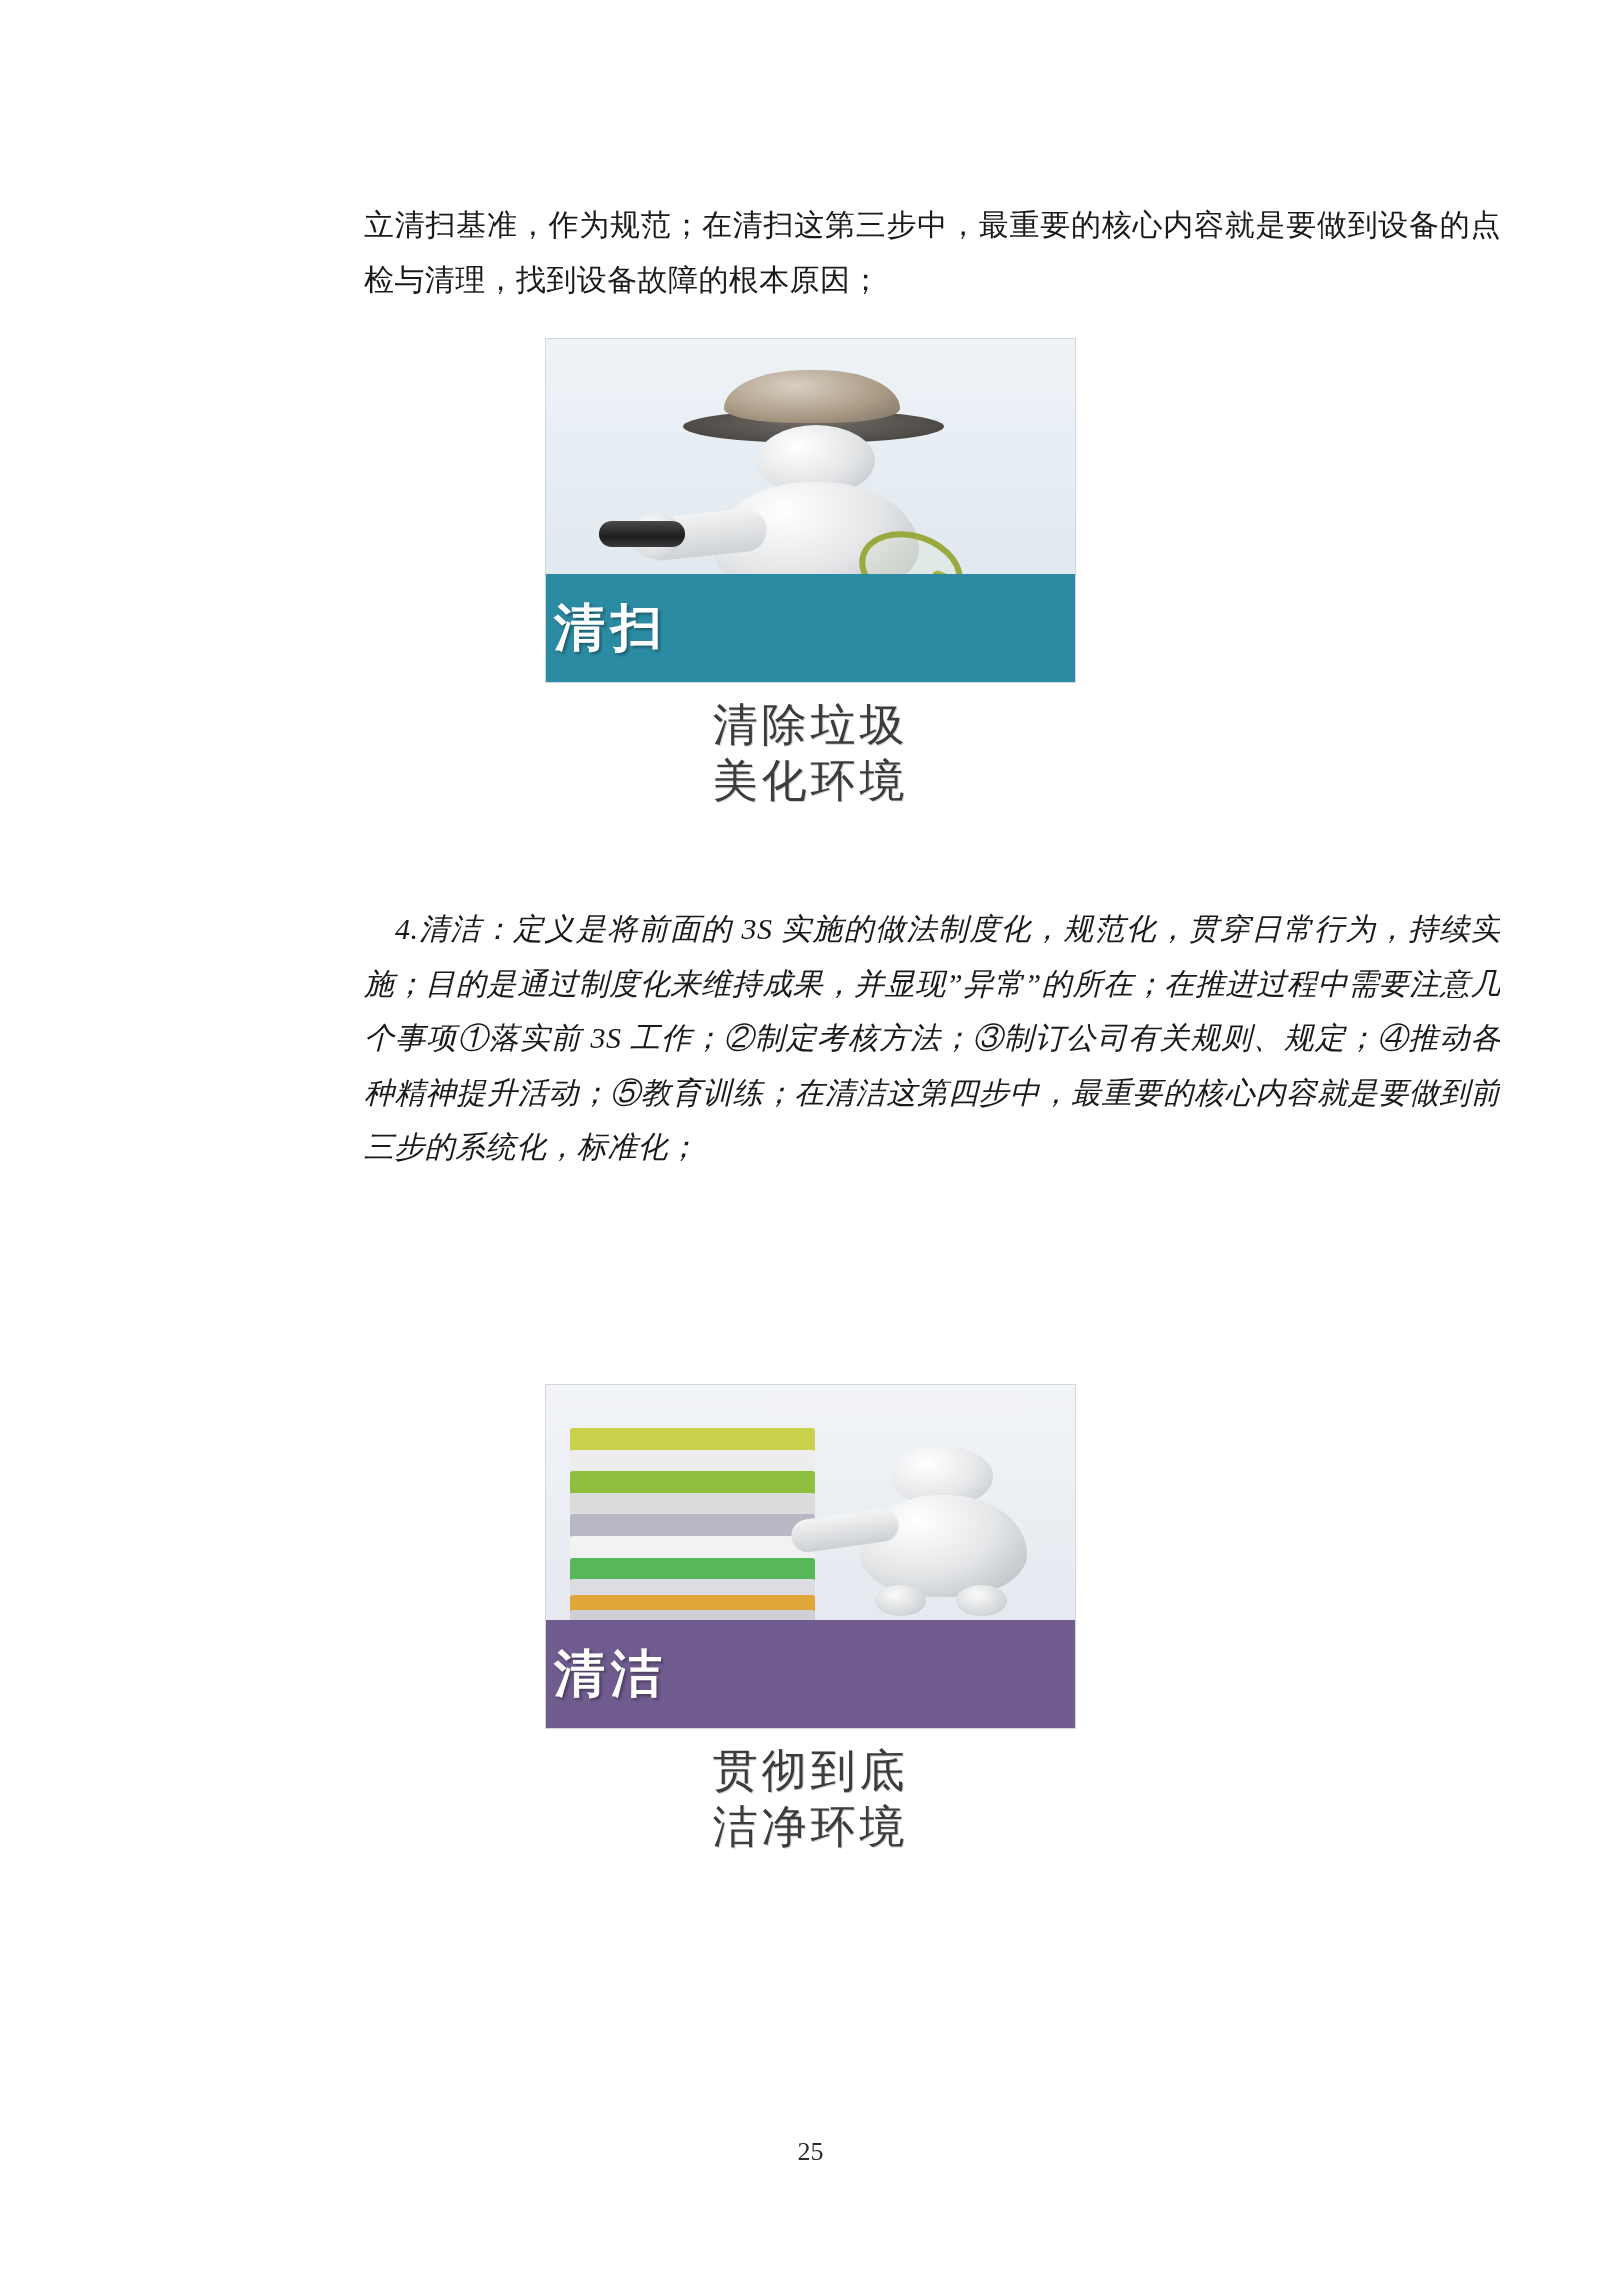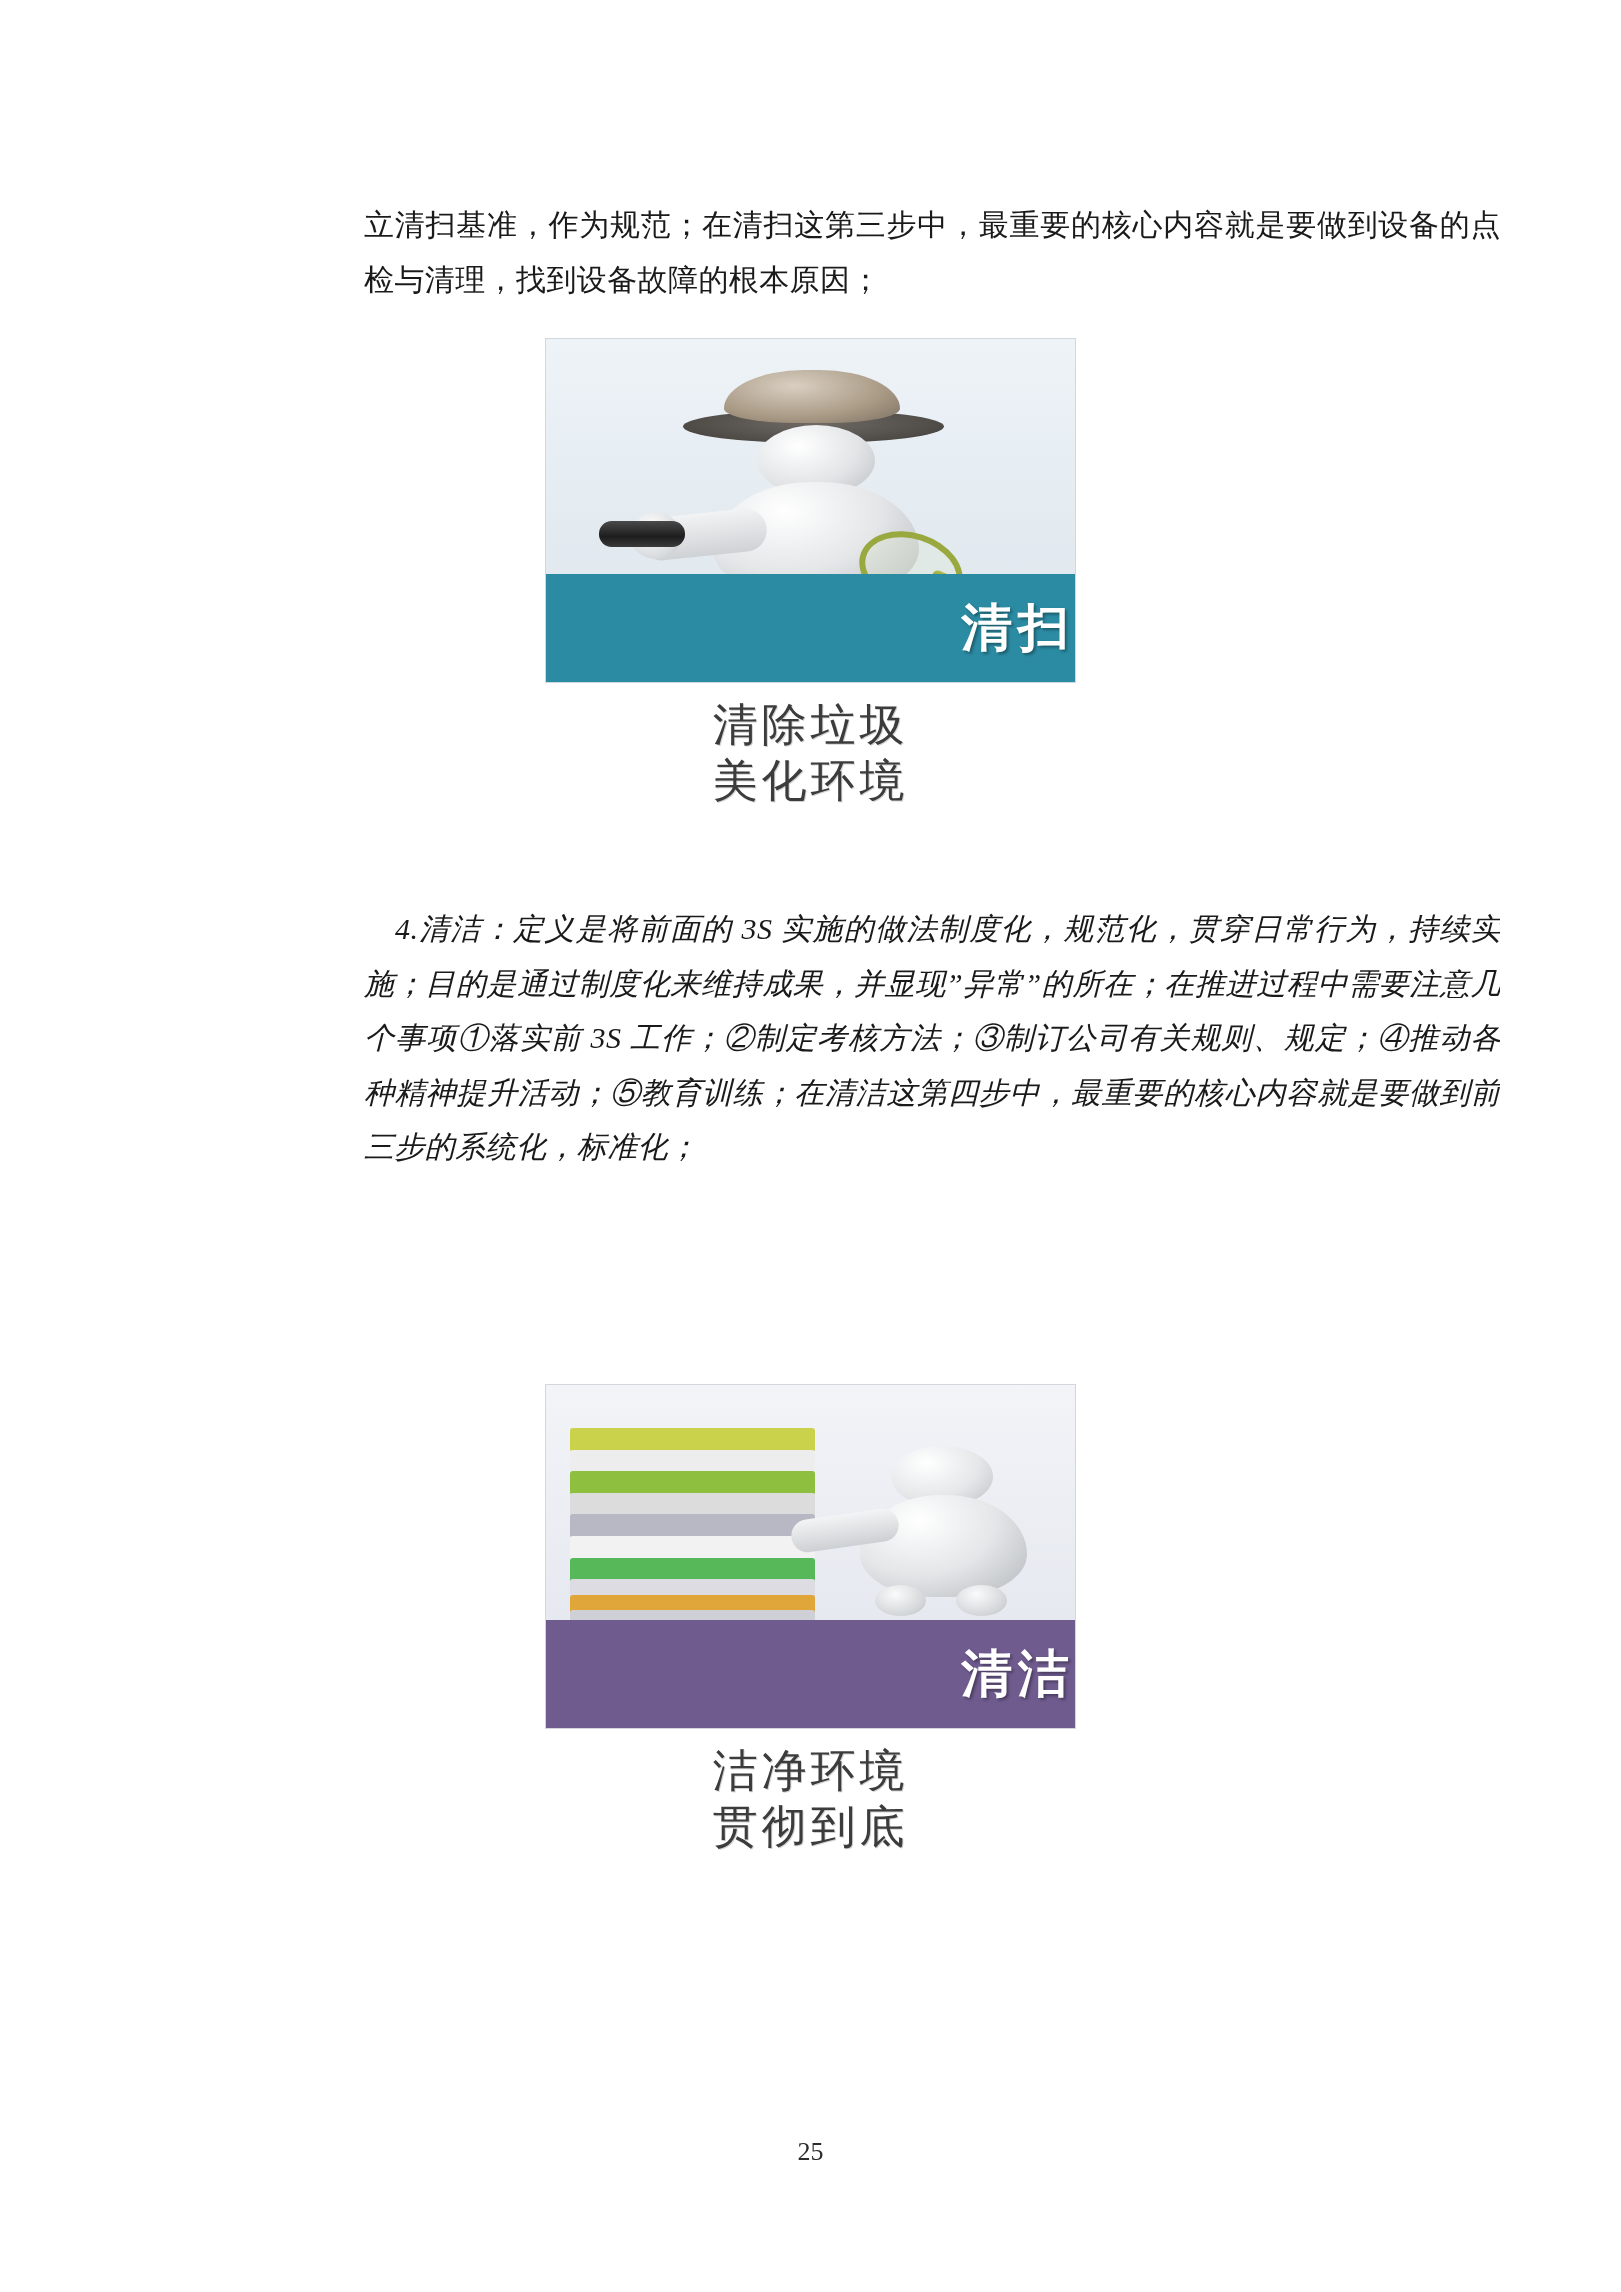--- a/index.html
+++ b/index.html
@@ -57,21 +57,22 @@
     border: 1px solid #d3d6de;
   }
   .banner {
     position: absolute;
     left: 0;
     bottom: 0;
     width: 100%;
     height: 108px;
     display: flex;
     align-items: center;
-    justify-content: flex-end;
+    justify-content: flex-start;
+    padding-left: 8px;
   }
   .banner-text {
     color: #ffffff;
     font-family: "DejaVu Sans", sans-serif;
     font-weight: bold;
     font-size: 51px;
     letter-spacing: 5.9px;
     text-shadow: 2px 2px 2.9px rgba(0,0,0,0.35);
   }
   .fig-caption {
@@ -269,22 +270,22 @@
         <div class="f2-person-head"></div>
         <div class="f2-person-body"></div>
         <div class="f2-leg-l"></div>
         <div class="f2-leg-r"></div>
         <div class="f2-arm"></div>
         <div class="banner" style="background:#6f5b8e;">
           <span class="banner-text">清洁</span>
         </div>
       </div>
       <div class="fig-caption">
+        <div>贯彻到底</div>
         <div>洁净环境</div>
-        <div>贯彻到底</div>
       </div>
     </div>
   </div>
 
   <div class="page-number">25</div>
 
 </div>
 
 
 </body></html>

